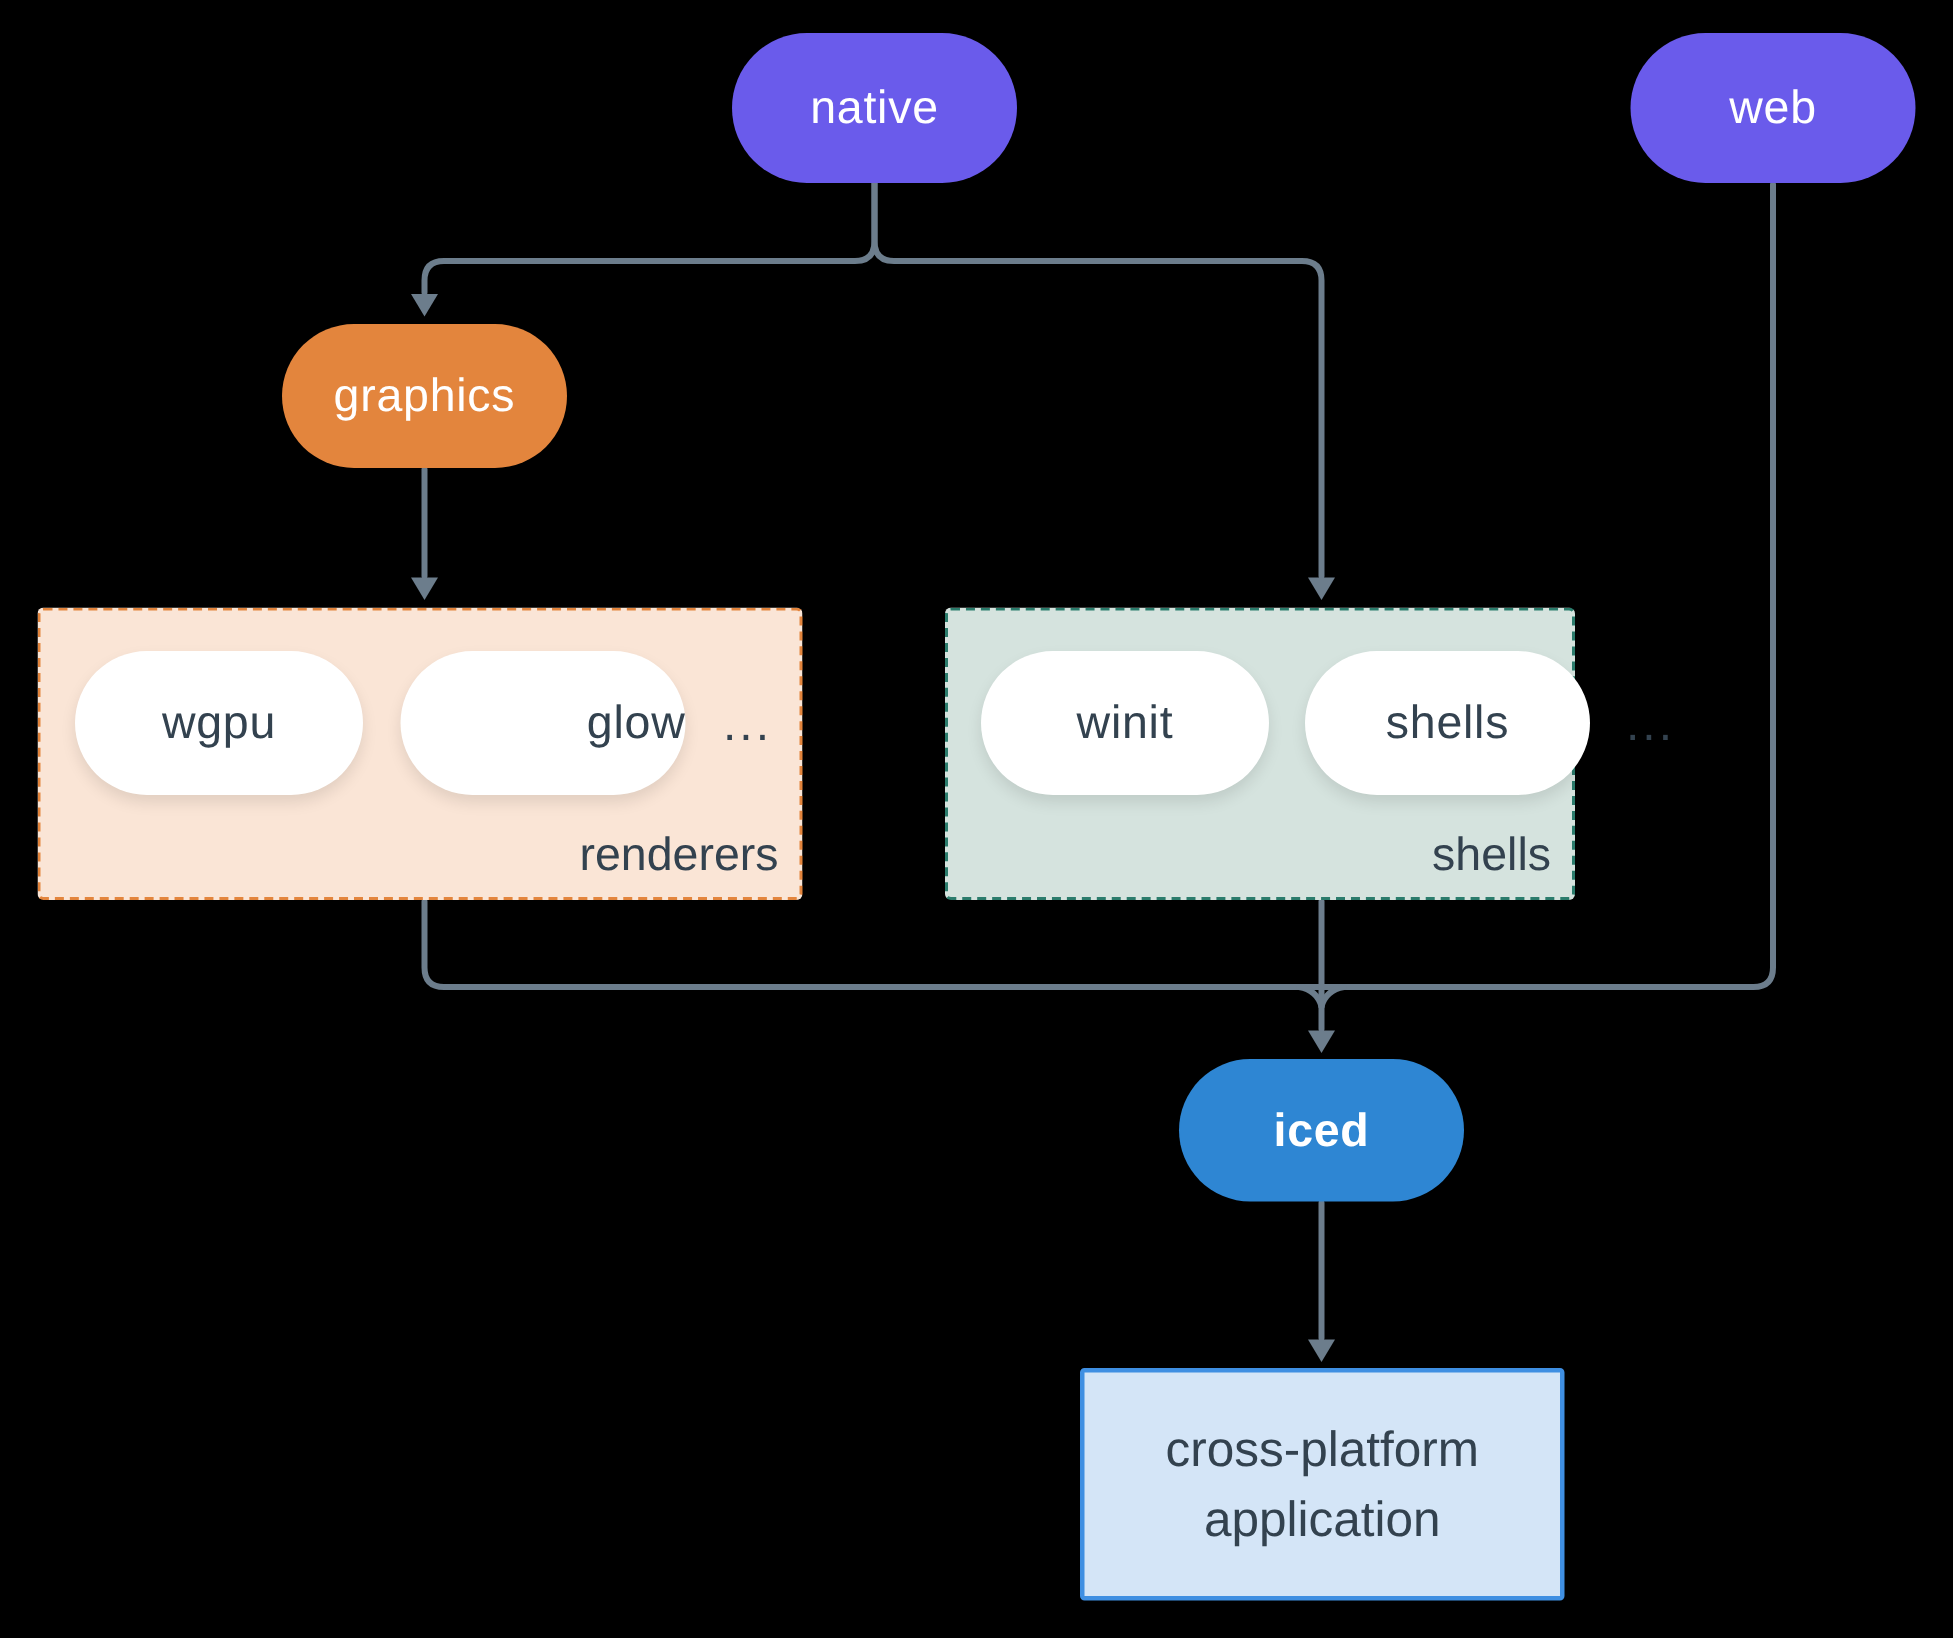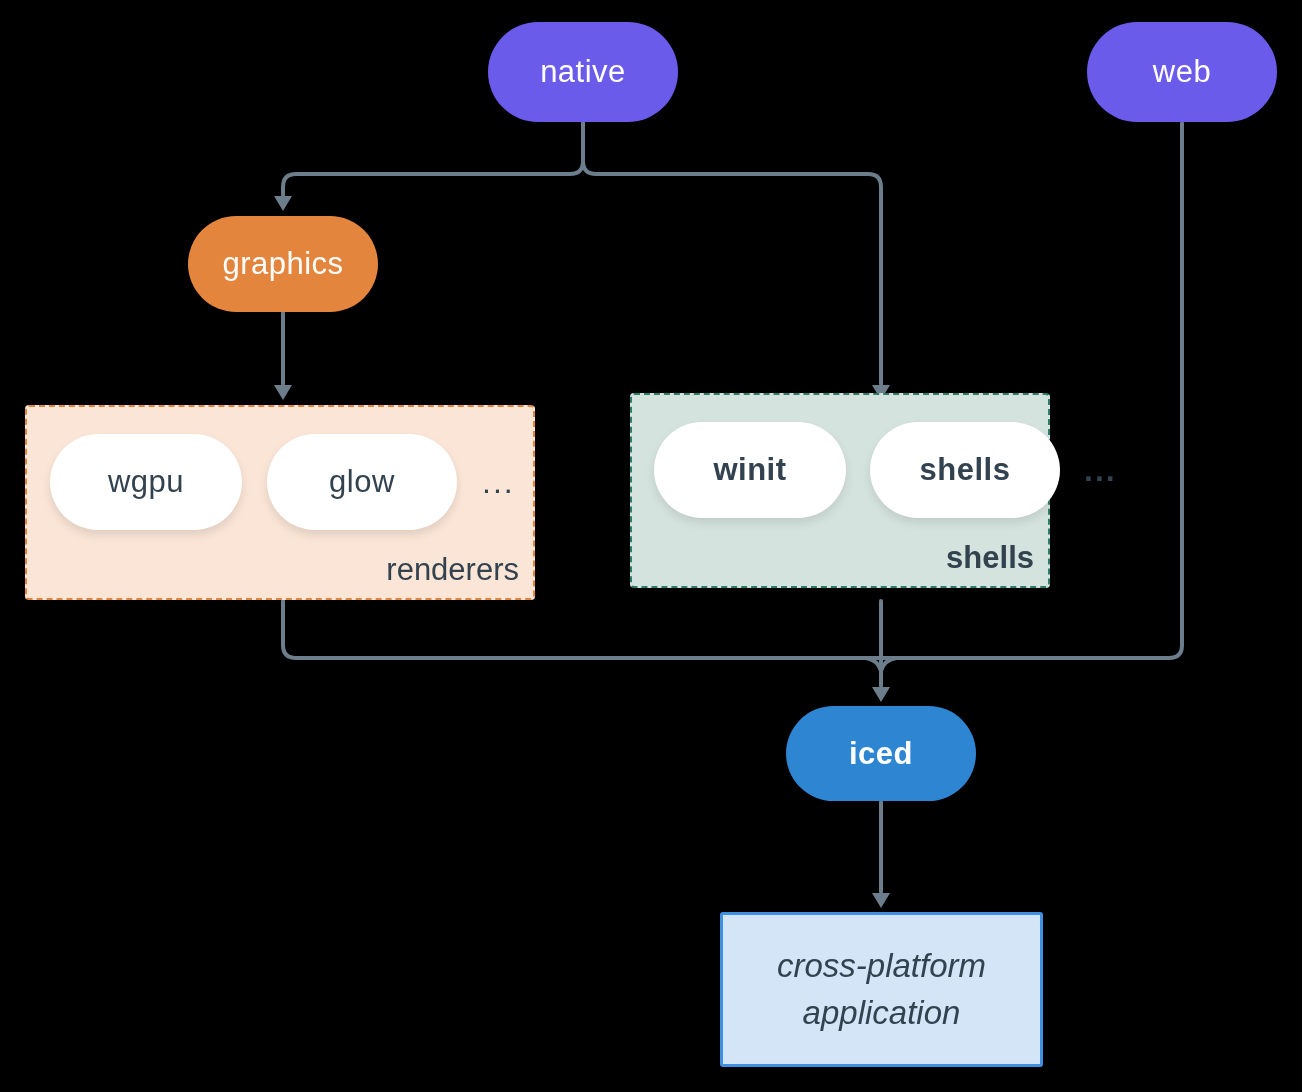--- a/index.html
+++ b/index.html
@@ -48,21 +48,21 @@
     position:absolute;right:14px;bottom:10px;font-size:31px;color:var(--dark-text);
   }
   .dots{
     position:absolute;top:27px;height:96px;display:flex;align-items:center;
     font-size:32px;color:var(--dark-text);letter-spacing:2px;
   }
   .appbox{
     position:absolute;left:720px;top:912px;width:323px;height:155px;
     background:var(--app-fill);border:3px solid var(--app-border);border-radius:3px;
     display:flex;flex-direction:column;align-items:center;justify-content:center;
-    color:var(--dark-text);font-size:33px;line-height:1.42;text-align:center;font-style:italic;
+    color:var(--dark-text);font-size:33px;line-height:1.42;text-align:center;
   }
 </style>
 </head>
 <body>
 
 <div class="canvas">
 
   <svg class="edges" viewBox="0 0 1302 1092" xmlns="http://www.w3.org/2000/svg">
 
     <path d="M 583 122 L 583 161 Q 583 174 570 174 L 296 174 Q 283 174 283 187 L 283 195"></path>
@@ -97,28 +97,28 @@
   </div>
 
   <div class="pill graphics" style="left:188px;top:216px;width:190px;height:96px;">
     <span>graphics</span>
   </div>
 
   <div class="groupbox renderers" style="left:25px;top:405px;width:510px;height:195px;">
     <div class="pill item" style="left:23px;top:27px;width:192px;height:96px;">
       <span>wgpu</span>
     </div>
-    <div class="pill item" style="left:240px;top:27px;width:190px;height:96px;">
+    <div class="pill item" style="left:240px;top:27px;width:190px;height:96px;justify-content:flex-end;">
       <span>glow</span>
     </div>
     <div class="dots" style="left:455px;">...</div>
     <div class="group-label">renderers</div>
   </div>
 
-  <div class="groupbox shells" style="left:630px;top:393px;width:420px;height:195px;font-weight:bold;">
+  <div class="groupbox shells" style="left:630px;top:405px;width:420px;height:195px;">
     <div class="pill item" style="left:22px;top:27px;width:192px;height:96px;">
       <span>winit</span>
     </div>
     <div class="pill item" style="left:238px;top:27px;width:190px;height:96px;">
       <span>shells</span>
     </div>
     <div class="dots" style="left:452px;">...</div>
     <div class="group-label">shells</div>
   </div>
 

